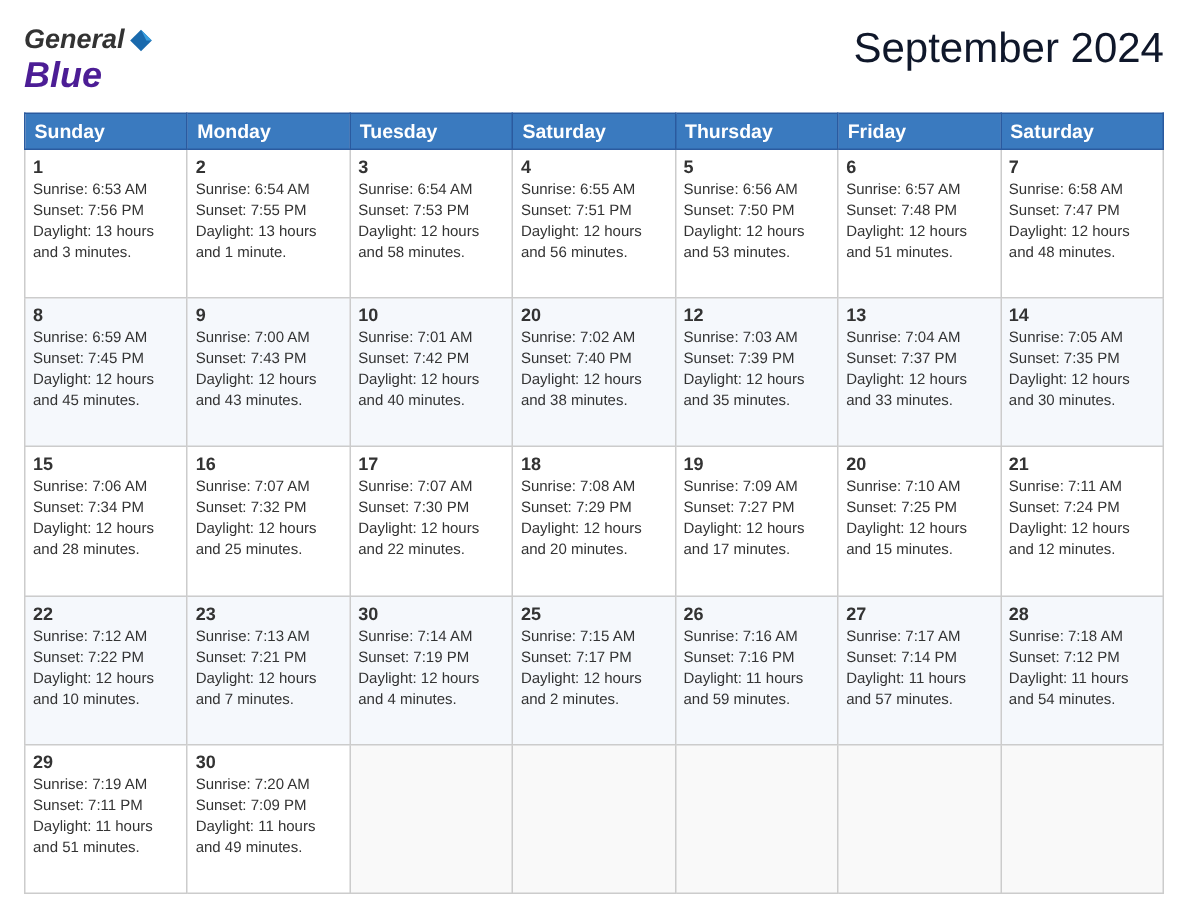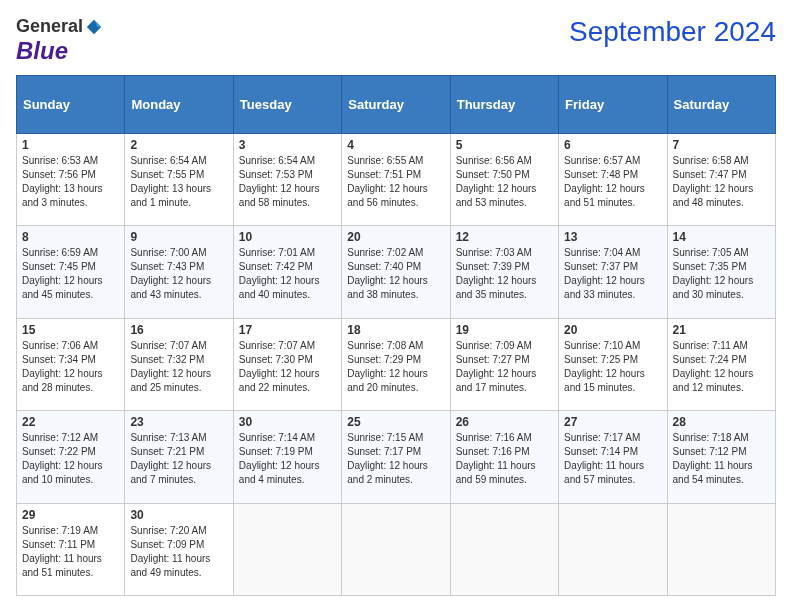--- a/index.html
+++ b/index.html
@@ -29,55 +29,56 @@
       align-items: flex-start;
     }
     .logo-text {
       display: flex;
       align-items: center;
     }
     .logo-general {
       font-size: 18px;
       font-weight: bold;
       color: #333;
+      font-style: italic;
     }
     .logo-blue {
       font-size: 24px;
       font-weight: bold;
       color: #4c1d95;
       font-style: italic;
     }
     .logo-icon {
       width: 18px;
       height: 18px;
       margin-left: 2px;
       display: inline-block;
     }
     .title-block {
       text-align: right;
     }
     .month-title {
       font-size: 28px;
       font-weight: normal;
-      color: #1d4ed8;
+      color: #0f172a;
     }
     .location {
       font-size: 14px;
       color: #555;
     }
     .calendar {
       width: 100%;
       border-collapse: collapse;
       flex: 1;
     }
     .calendar th {
       background: #3a7abf;
       color: white;
       text-align: left;
-      padding: 21px 6px;
+      padding: 4px 6px;
       font-size: 13px;
       font-weight: bold;
       border: 1px solid #2a5a9f;
     }
     .calendar td {
       border: 1px solid #ccc;
       vertical-align: top;
       padding: 4px 5px;
       font-size: 9.5px;
       color: #333;

